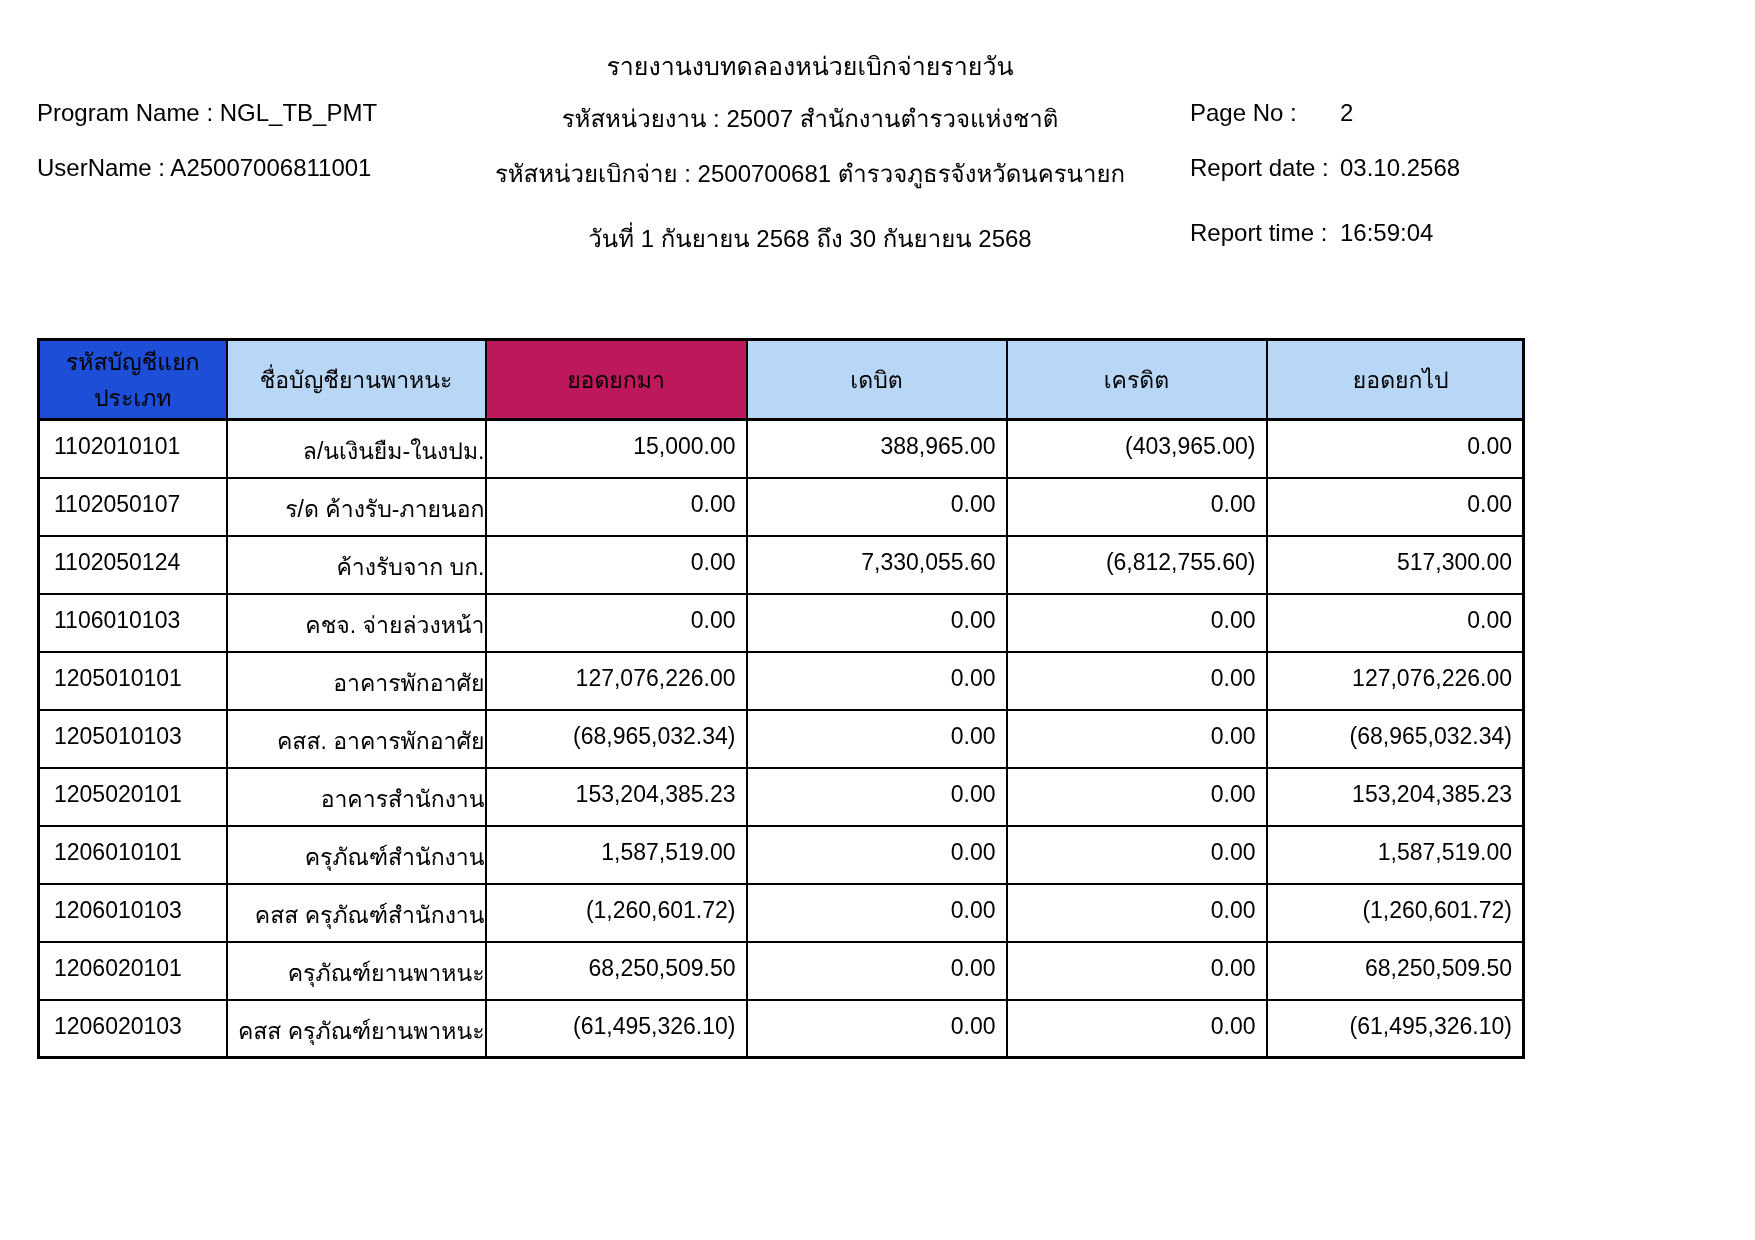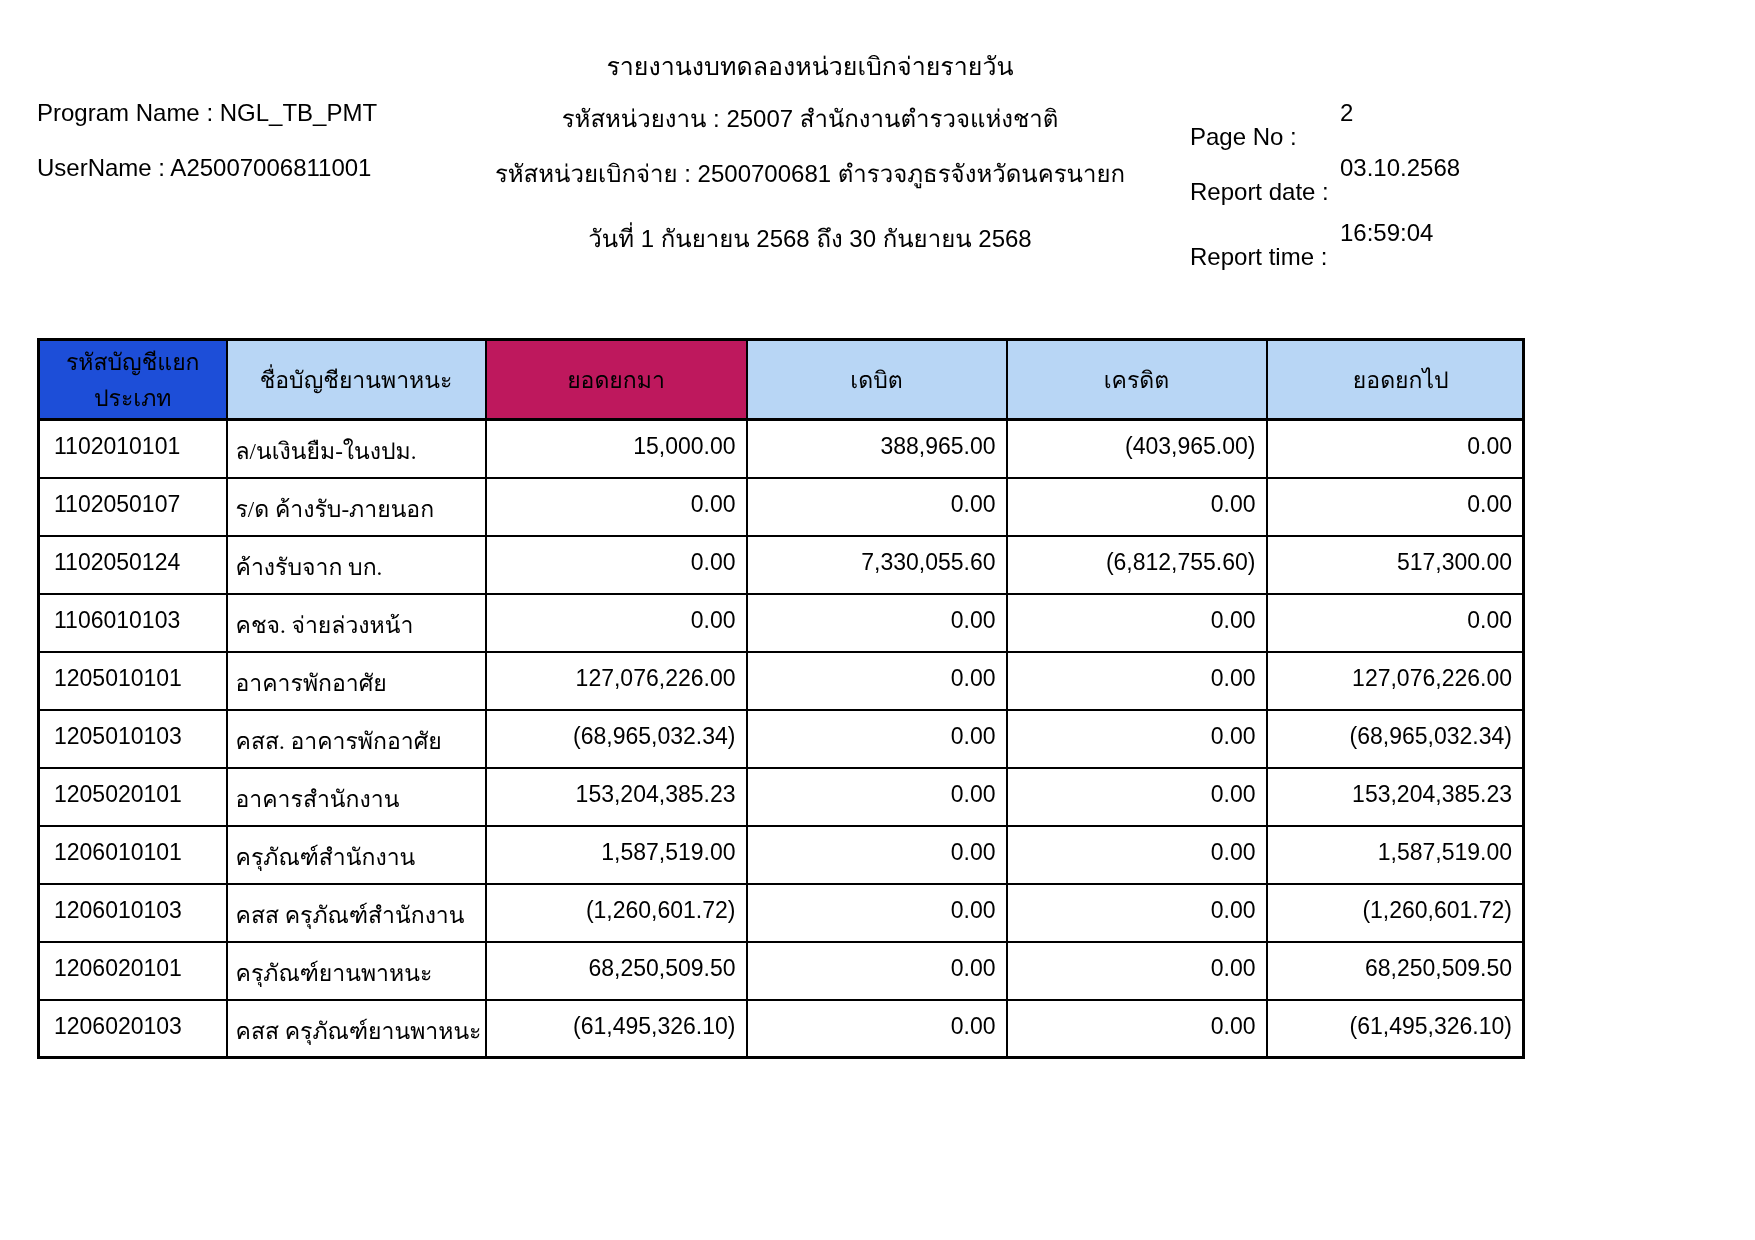--- a/index.html
+++ b/index.html
@@ -19,21 +19,21 @@
     position: absolute;
     top: 46px;
     left: 0;
     width: 1620px;
     text-align: center;
     font-size: 25px;
     white-space: nowrap;
   }
   .info-left   { position: absolute; left: 37px;  font-size: 24px; white-space: nowrap; }
   .info-center { position: absolute; left: 0; width: 1620px; text-align: center; font-size: 24px; white-space: nowrap; }
-  .info-rlabel { position: absolute; left: 1190px; font-size: 24px; white-space: nowrap; margin-top: 24px; }
+  .info-rlabel { position: absolute; left: 1190px; font-size: 24px; white-space: nowrap; }
   .info-rvalue { position: absolute; left: 1340px; font-size: 24px; white-space: nowrap; }
   .row-1 { top: 99px; }
   .row-2 { top: 154px; }
   .row-3 { top: 219px; }
 
   table.report {
     position: absolute;
     left: 37px;
     top: 338px;
     width: 1485px;
@@ -51,21 +51,21 @@
     text-align: center;
     vertical-align: middle;
     border-bottom-width: 3px;
   }
   table.report td {
     height: 58px;
     vertical-align: top;
     padding-top: 12px;
   }
   td.c-code { text-align: left;  padding-left: 14px; }
-  td.c-name { text-align: left;  padding-left: 8px; font-family: Liberation Serif, serif;  }
+  td.c-name { text-align: right;  padding-left: 8px;  }
   td.c-num  { text-align: right; padding-right: 10px; }
   col.w-code { width: 188px; }
   col.w-name { width: 259px; }
   col.w-bf   { width: 261px; }
   col.w-db   { width: 260px; }
   col.w-cr   { width: 260px; }
   col.w-cf   { width: 257px; }
 </style>
 </head>
 <body>

